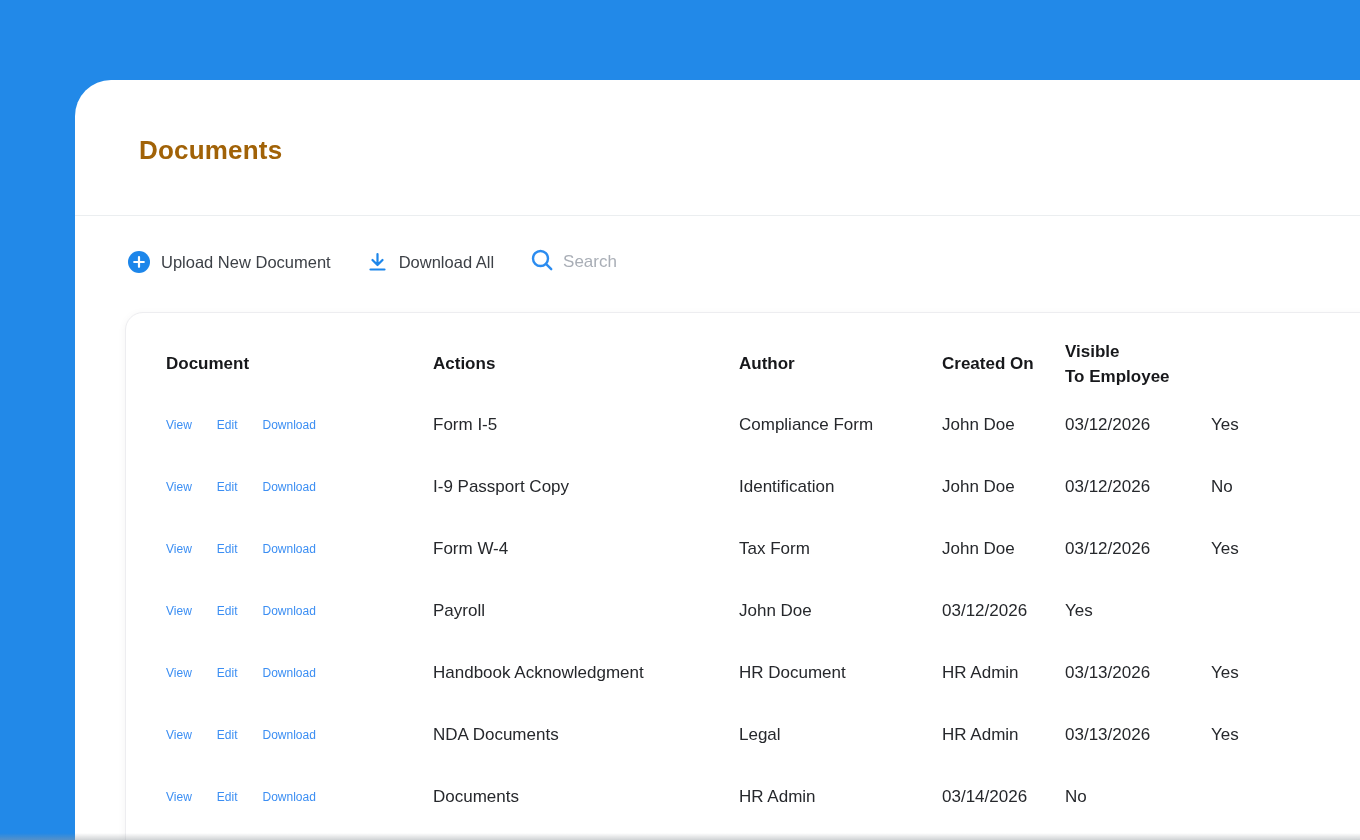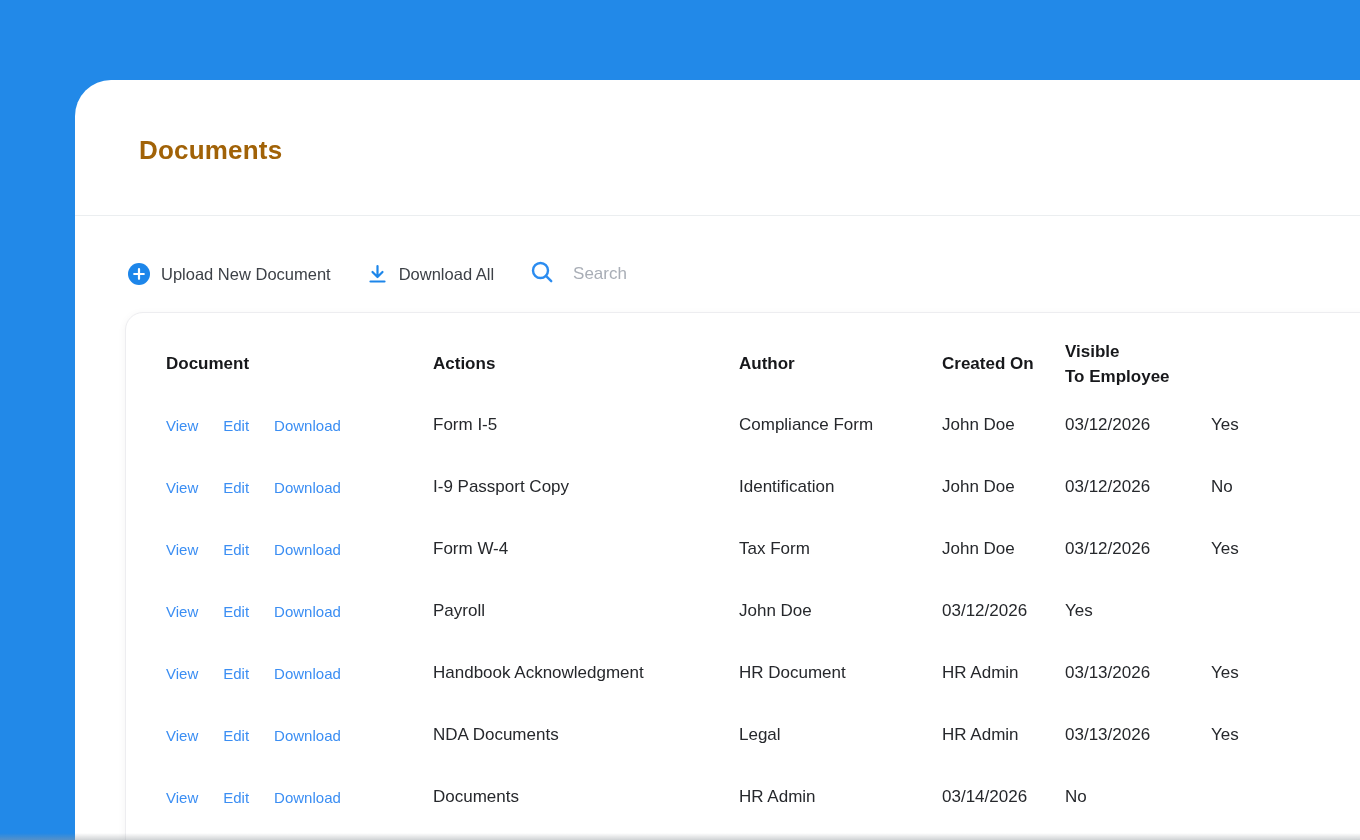--- a/index.html
+++ b/index.html
@@ -28,21 +28,21 @@
   }
   .header-divider {
     position: absolute;
     left: 0; top: 135px;
     width: 100%; height: 1px;
     background: #ebeef0;
   }
   
   .toolbar {
     position: absolute;
-    left: 53px; top: 174px;
+    left: 53px; top: 162px;
     height: 40px;
     display: flex;
     align-items: center;
     gap: 36px;
   }
   .tool-btn {
     display: flex;
     align-items: center;
     gap: 11px;
     background: none;
@@ -50,21 +50,21 @@
     font-family: "Liberation Sans", sans-serif;
     font-size: 16.5px;
     color: #3d4147;
     cursor: pointer;
     padding: 0;
   }
   .tool-btn .icon-wrap { display: flex; align-items: center; }
   .search-group {
     display: flex;
     align-items: center;
-    gap: 18px;
+    gap: 8px;
   }
   .search-input {
     border: none;
     outline: none;
     width: 130px;
     font-family: "Liberation Sans", sans-serif;
     font-size: 17px;
     color: #3d4147;
     background: transparent;
   }
@@ -102,21 +102,21 @@
   }
   .tbody { margin-top: 5px; }
   .actions-cell {
     display: flex;
     gap: 25px;
   }
   .link {
     color: #3b8ef3;
     text-decoration: none;
     cursor: pointer;
-    font-size: 15px;
+    font-size: 12px;
   }
   
   .bottom-fade {
     position: fixed;
     left: 0; right: 0; bottom: 0;
     height: 7px;
     background: linear-gradient(rgba(160,166,171,0), rgba(150,156,161,0.45));
     pointer-events: none;
   }
 </style>

